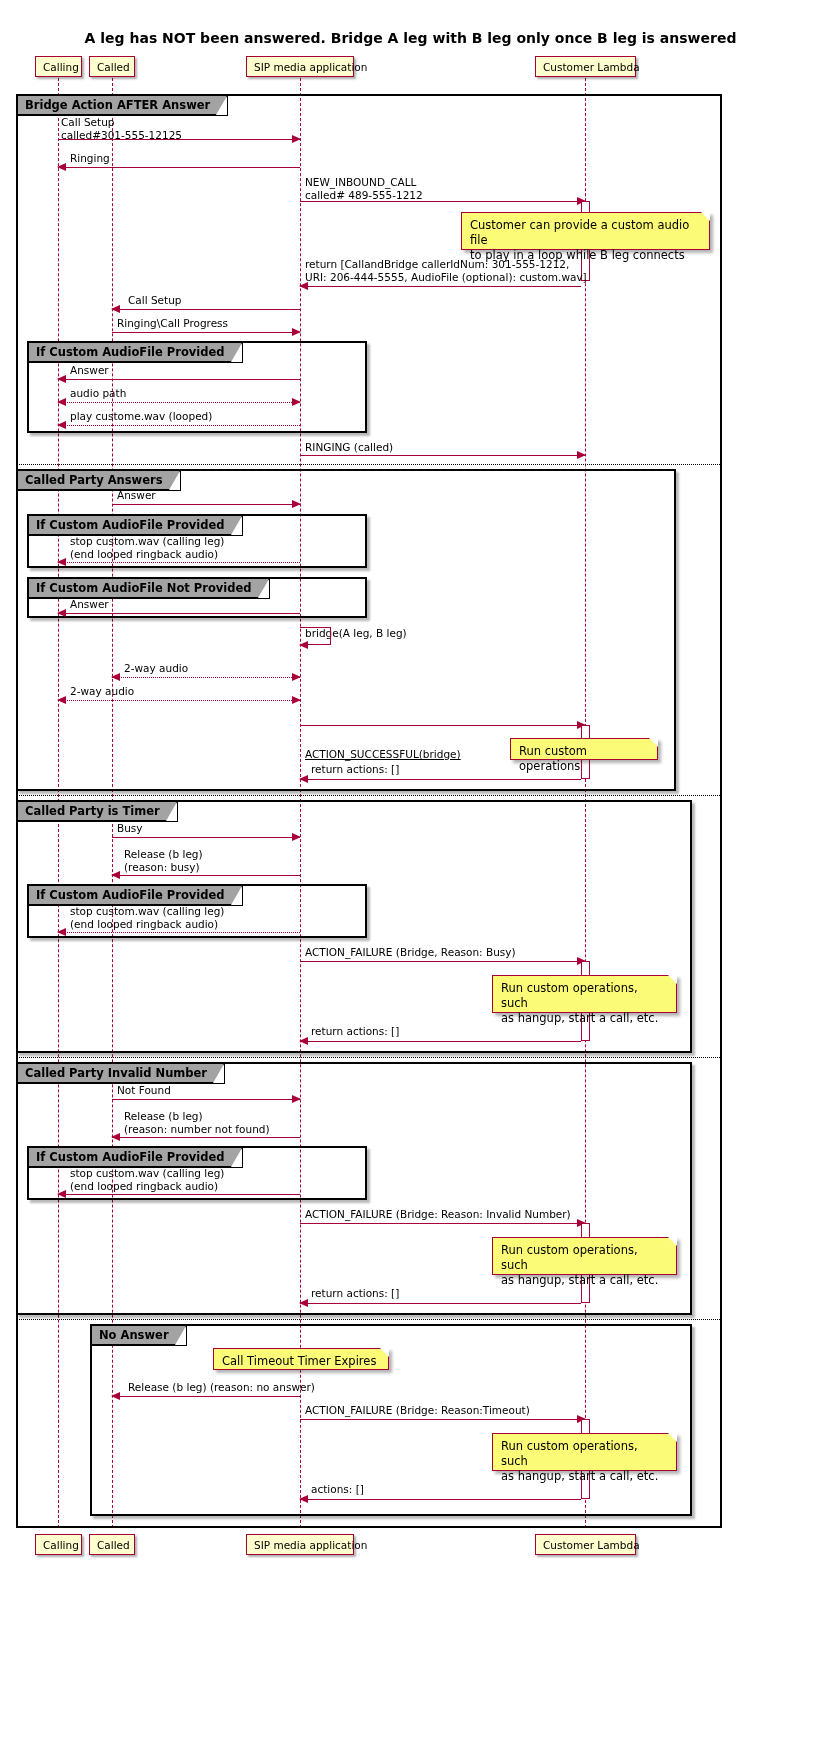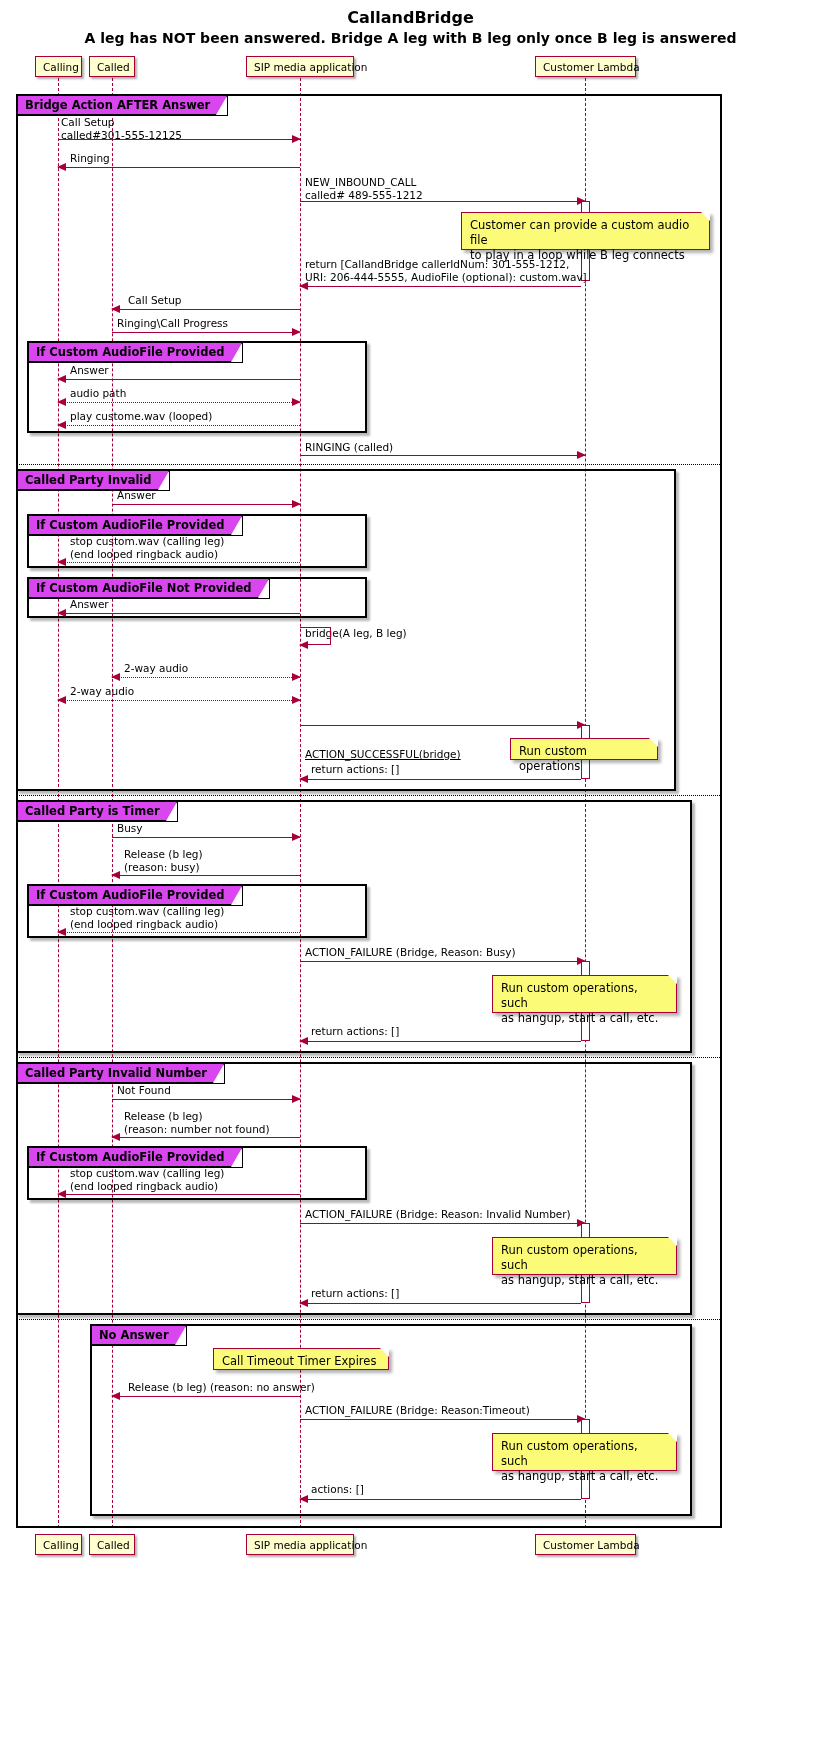--- a/index.html
+++ b/index.html
@@ -20,21 +20,21 @@
   
   .lifeline{position:absolute;width:0;border-left:1.4px dashed #A80036;}
 
   
   .activation{position:absolute;width:9px;background:#FFFFFF;border:1.3px solid #A80036;box-sizing:border-box;}
 
   
   .group{position:absolute;box-sizing:border-box;border:2.2px solid #000;background:transparent;
          box-shadow:3px 3px 2px rgba(0,0,0,.28);}
   .group-outer{box-shadow:none;}
-  .group-label{position:absolute;background:#d946ef;border-right:2px solid #000;border-bottom:2px solid #000;
+  .group-label{position:absolute;background:#a3a3a3;border-right:2px solid #000;border-bottom:2px solid #000;
                font-size:11.5px;font-weight:bold;color:#000;padding:2px 16px 2px 7px;white-space:nowrap;
                line-height:14px;}
   .group-label:after{content:"";position:absolute;right:-1px;top:0;width:0;height:0;
                border-style:solid;border-width:0 0 19px 11px;border-color:transparent transparent #fff transparent;}
   .divider{position:absolute;height:0;border-top:1.6px dotted #000;}
 
   
   .msg{position:absolute;height:0;}
   .msg .line{position:absolute;left:0;top:0;height:0;width:100%;}
   .solid{border-top:1.4px solid #A80036;}
@@ -52,21 +52,20 @@
         box-shadow:3px 3px 3px rgba(0,0,0,.30);
         font-size:11.5px;color:#000;line-height:15px;padding:5px 8px;box-sizing:border-box;white-space:pre-line;}
   .note .fold{position:absolute;right:-1px;top:-1px;width:0;height:0;
         border-style:solid;border-width:0 9px 9px 0;border-color:transparent #FFFFFF transparent transparent;}
 </style>
 </head>
 <body>
 
 <div id="canvas">
 
-  <div class="title title-main">CallandBridge</div>
   <div class="title title-sub">A leg has NOT been answered. Bridge A leg with B leg only once B leg is answered</div>
 
   <div class="lifeline" style="left:58px;top:78px;height:1450px;"></div>
   <div class="lifeline" style="left:112px;top:78px;height:1450px;"></div>
   <div class="lifeline" style="left:300px;top:78px;height:1450px;"></div>
   <div class="lifeline" style="left:585px;top:78px;height:1450px;"></div>
 
   <div class="actor-box" style="left:35px;top:56px;width:47px;">Calling</div>
   <div class="actor-box" style="left:89px;top:56px;width:46px;">Called</div>
   <div class="actor-box" style="left:246px;top:56px;width:108px;">SIP media application</div>
@@ -147,21 +146,21 @@
 
   <div class="msg-label" style="left:305px;top:441px;">RINGING (called)</div>
   <div class="msg" style="left:300px;top:455px;width:285px;">
     <div class="line solid"></div>
       <div class="arrow arrow-r"></div>
   </div>
 
   <div class="divider" style="left:16px;top:464px;width:706px;"></div>
 
   <div class="group" style="left:16px;top:469px;width:660px;height:322px;"></div>
-  <div class="group-label" style="left:18px;top:471px;">Called Party Invalid</div>
+  <div class="group-label" style="left:18px;top:471px;">Called Party Answers</div>
 
   <div class="msg-label" style="left:117px;top:489px;">Answer</div>
   <div class="msg" style="left:112px;top:504px;width:188px;">
     <div class="line solid"></div>
       <div class="arrow arrow-r"></div>
   </div>
 
   <div class="group" style="left:27px;top:514px;width:340px;height:54px;"></div>
   <div class="group-label" style="left:29px;top:516px;">If Custom AudioFile Provided</div>
   <div class="msg-label" style="left:70px;top:535px;">stop custom.wav (calling leg)

